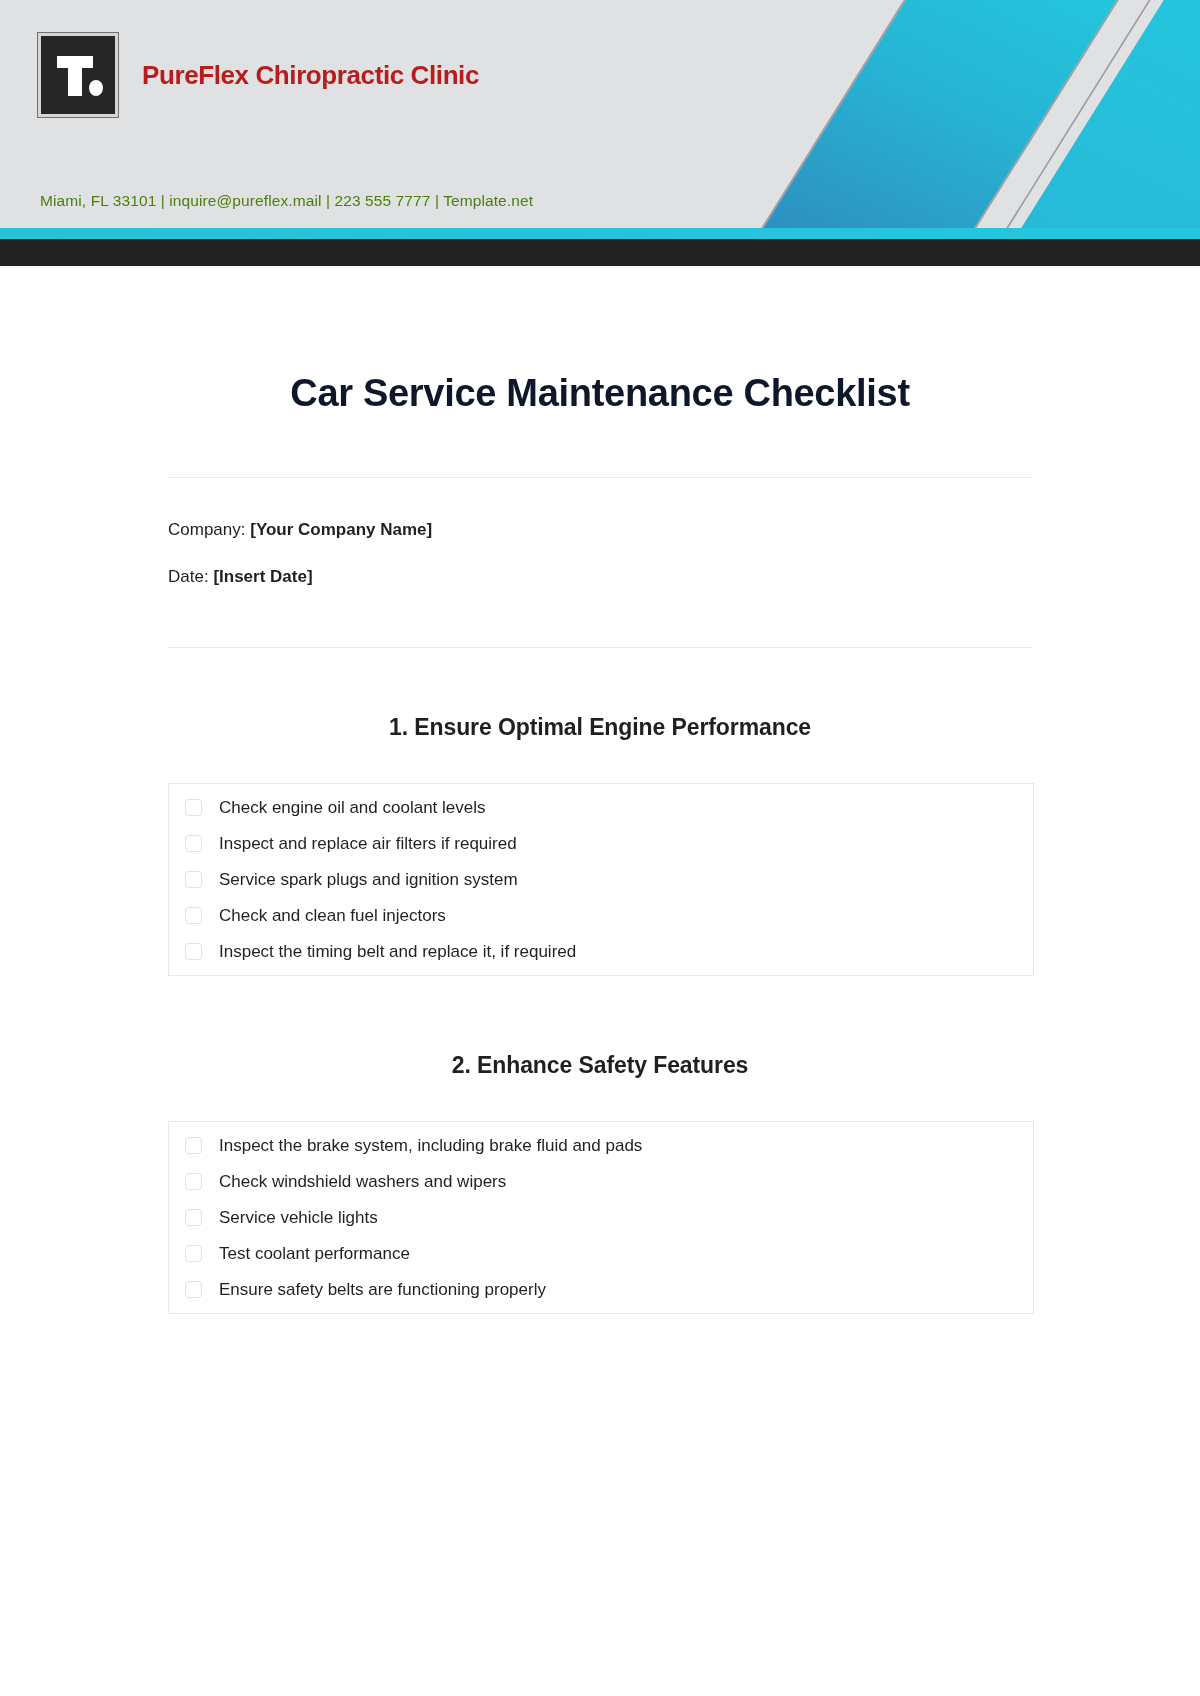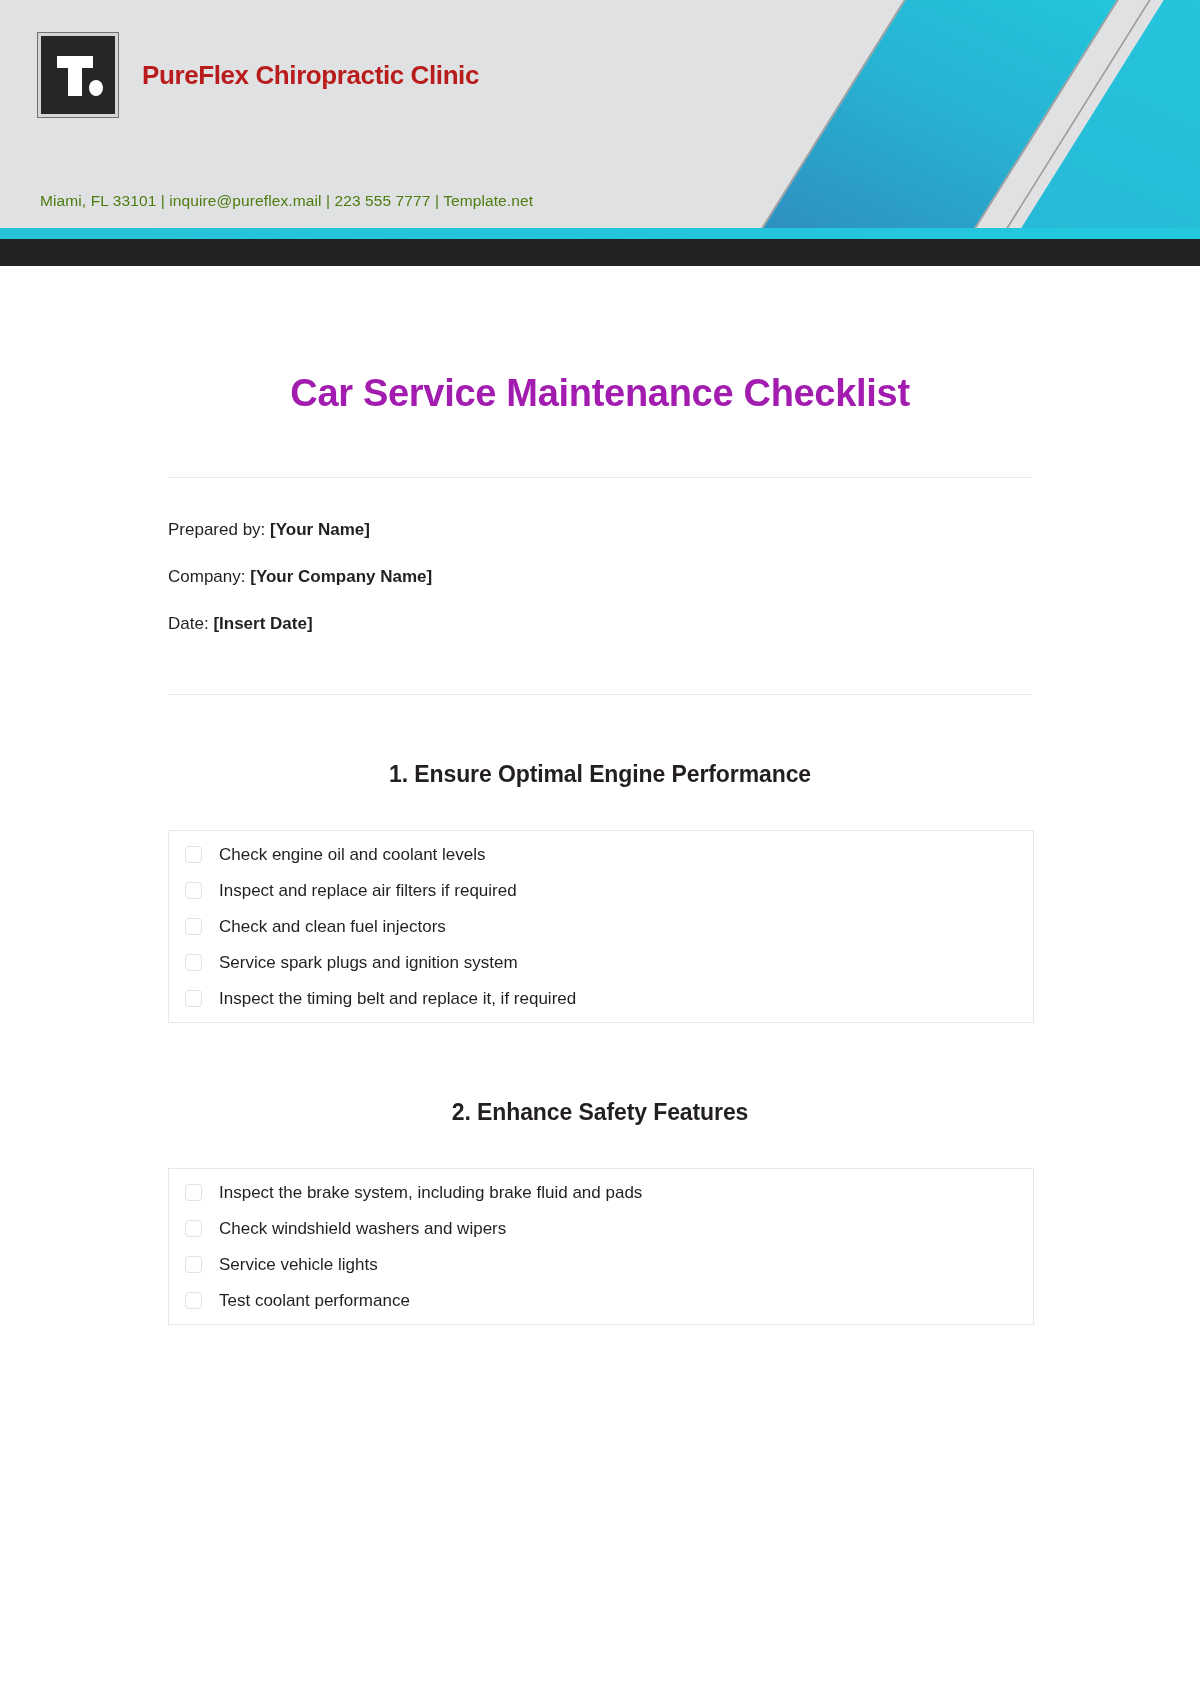--- a/index.html
+++ b/index.html
@@ -146,21 +146,21 @@
     padding: 0;
     background: #ffffff;
   }
   .doc-title {
     margin: 0;
     padding-top: 106px;
     text-align: center;
     font-size: 38px;
     font-weight: bold;
     letter-spacing: -0.3px;
-    color: #a21caf;
+    color: #0f172a;
   }
   .rule {
     width: 864px;
     height: 1px;
     margin: 0 auto;
     background: #e8e9ea;
   }
   .rule-top { margin-top: 62px; }
   .rule-bottom { margin-top: 62px; }
 
@@ -254,24 +254,20 @@
 <div class="dark-bar"></div>
 
 <main class="sheet">
 
   <h1 class="doc-title">Car Service Maintenance Checklist</h1>
 
   <div class="rule rule-top"></div>
 
   <section class="meta-block">
 
-    <div class="meta-line">
-      <span class="meta-label">Prepared by:</span>
-      <span class="meta-value">[Your Name]</span>
-    </div>
 
     <div class="meta-line">
       <span class="meta-label">Company:</span>
       <span class="meta-value">[Your Company Name]</span>
     </div>
 
     <div class="meta-line">
       <span class="meta-label">Date:</span>
       <span class="meta-value">[Insert Date]</span>
     </div>
@@ -290,26 +286,26 @@
         <span class="check-label">Check engine oil and coolant levels</span>
       </div>
 
       <div class="check-row">
         <span class="checkbox"></span>
         <span class="check-label">Inspect and replace air filters if required</span>
       </div>
 
       <div class="check-row">
         <span class="checkbox"></span>
+        <span class="check-label">Service spark plugs and ignition system</span>
+      </div>
+
+      <div class="check-row">
+        <span class="checkbox"></span>
         <span class="check-label">Check and clean fuel injectors</span>
-      </div>
-
-      <div class="check-row">
-        <span class="checkbox"></span>
-        <span class="check-label">Service spark plugs and ignition system</span>
       </div>
 
       <div class="check-row">
         <span class="checkbox"></span>
         <span class="check-label">Inspect the timing belt and replace it, if required</span>
       </div>
 
     </div>
   </section>
 
@@ -331,17 +327,21 @@
       <div class="check-row">
         <span class="checkbox"></span>
         <span class="check-label">Service vehicle lights</span>
       </div>
 
       <div class="check-row">
         <span class="checkbox"></span>
         <span class="check-label">Test coolant performance</span>
       </div>
 
+      <div class="check-row">
+        <span class="checkbox"></span>
+        <span class="check-label">Ensure safety belts are functioning properly</span>
+      </div>
 
     </div>
   </section>
 
 </main>
 
 </body></html>

